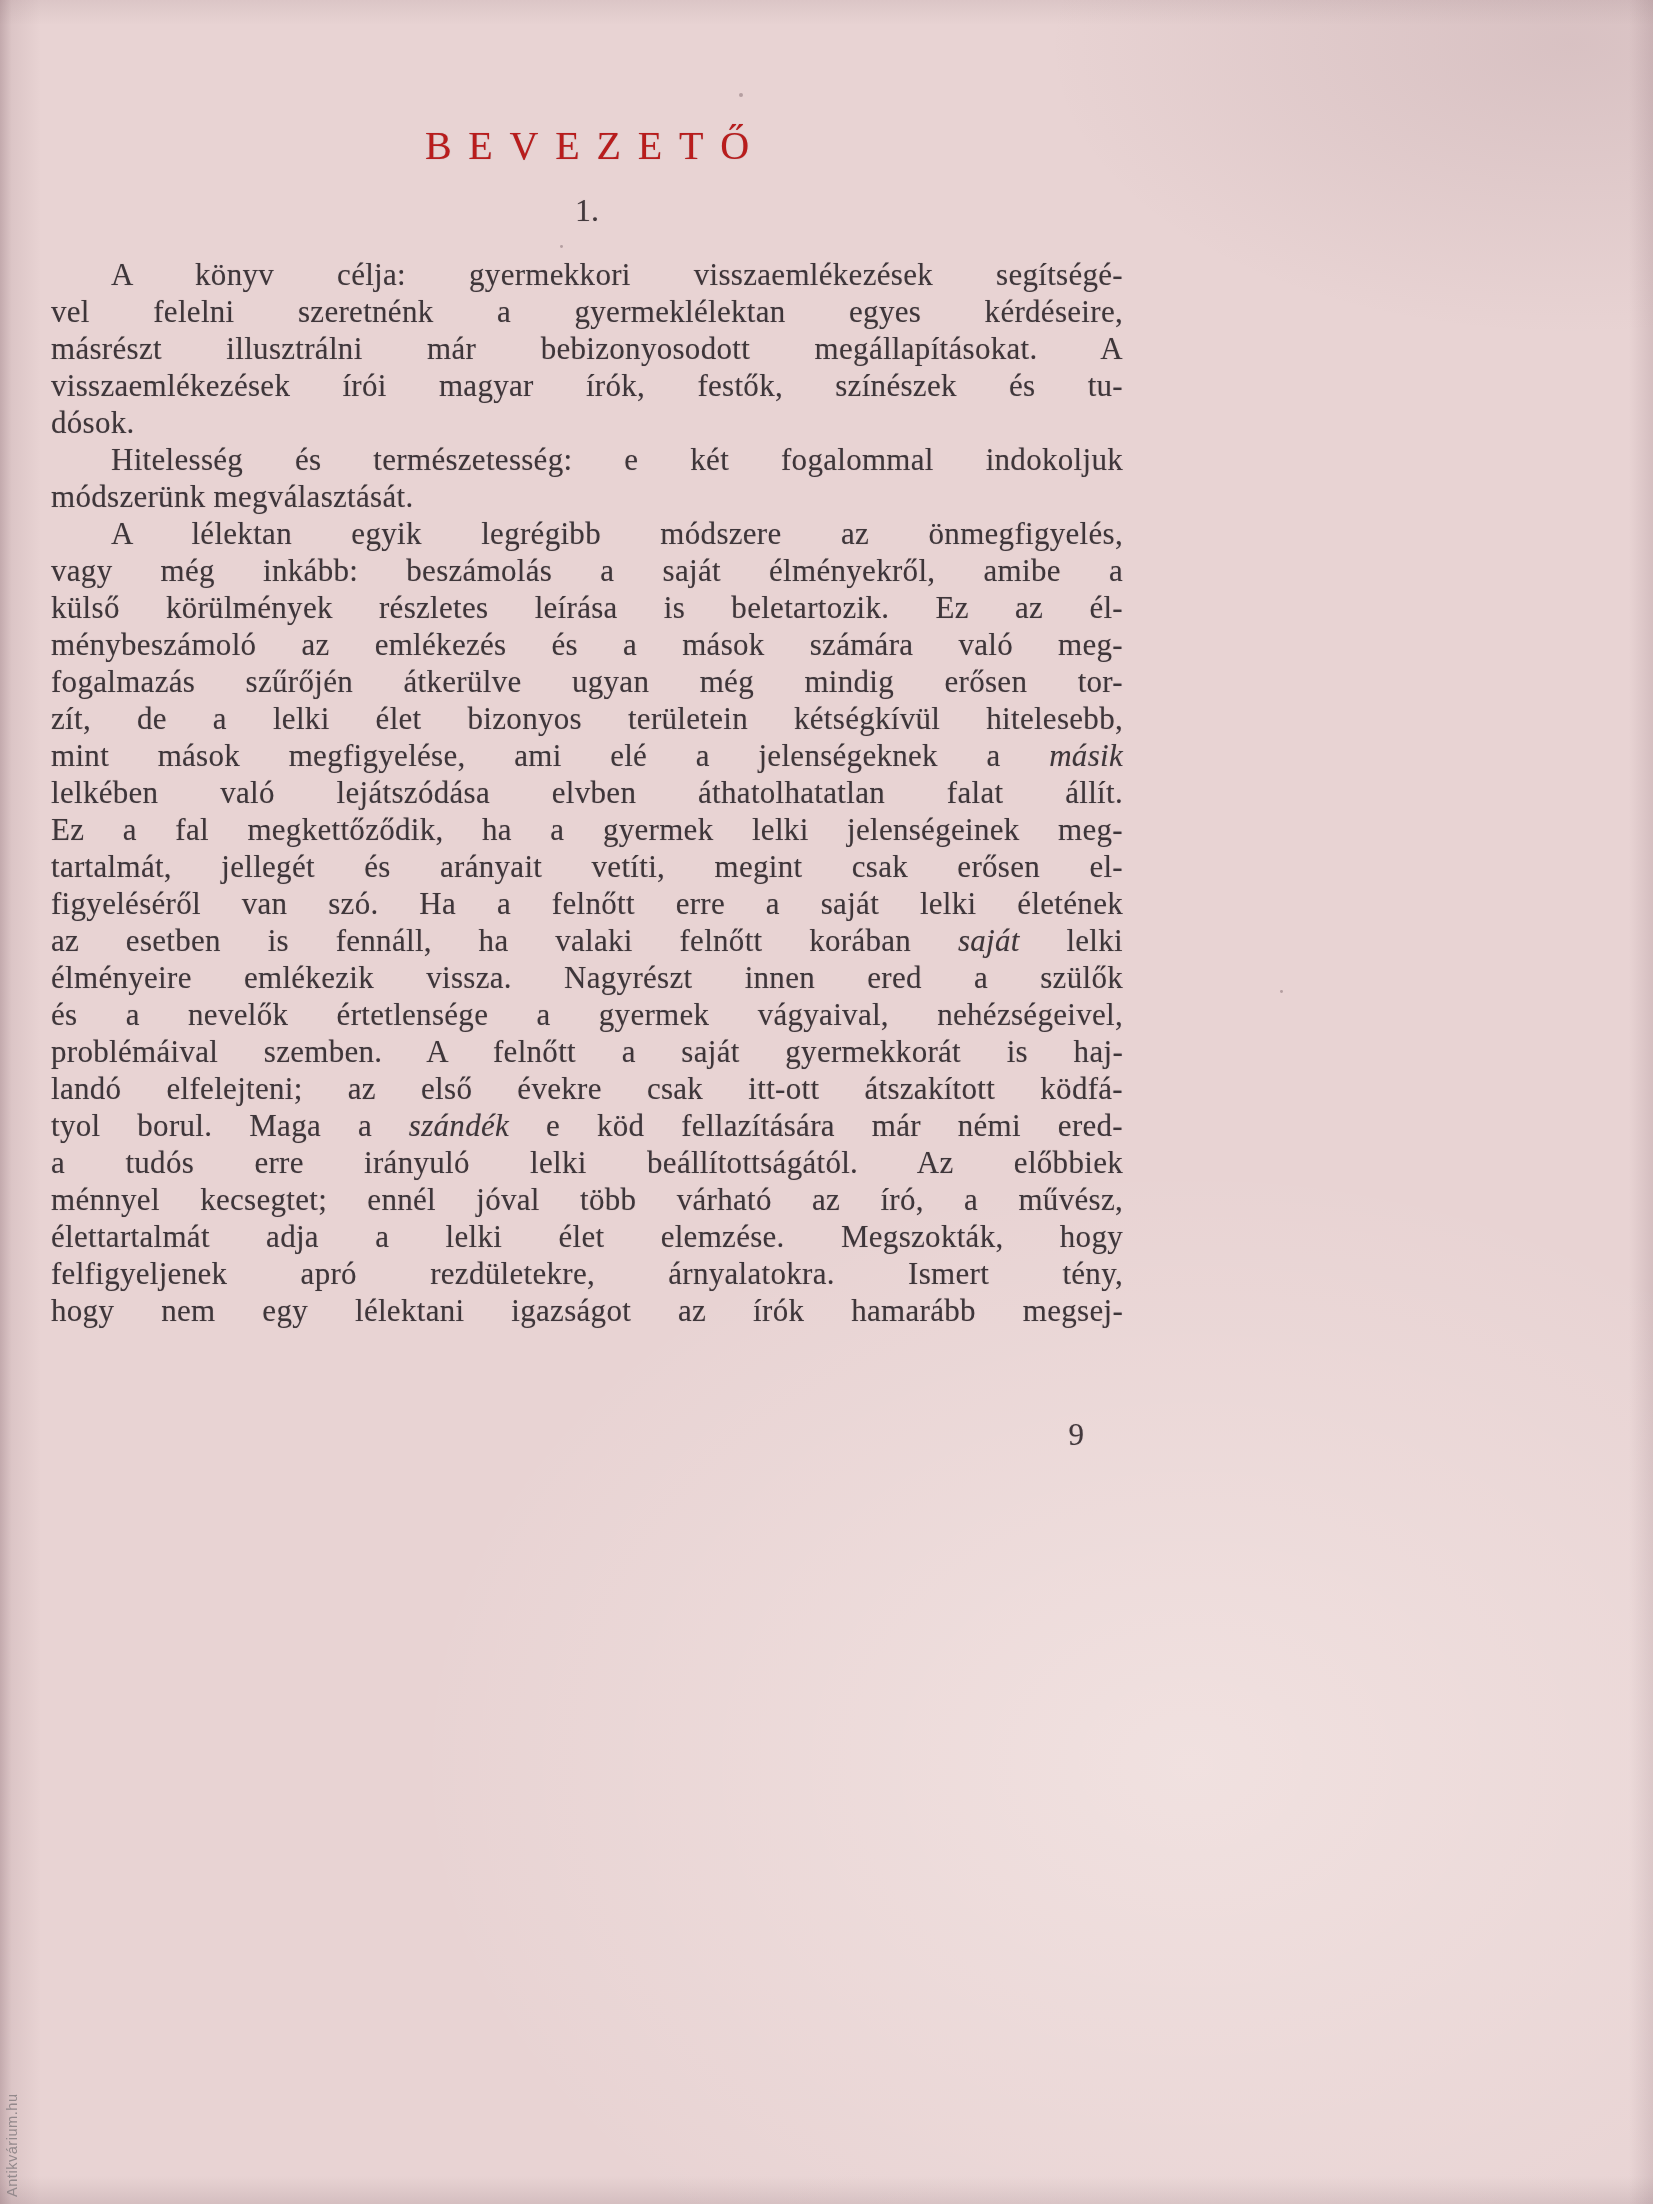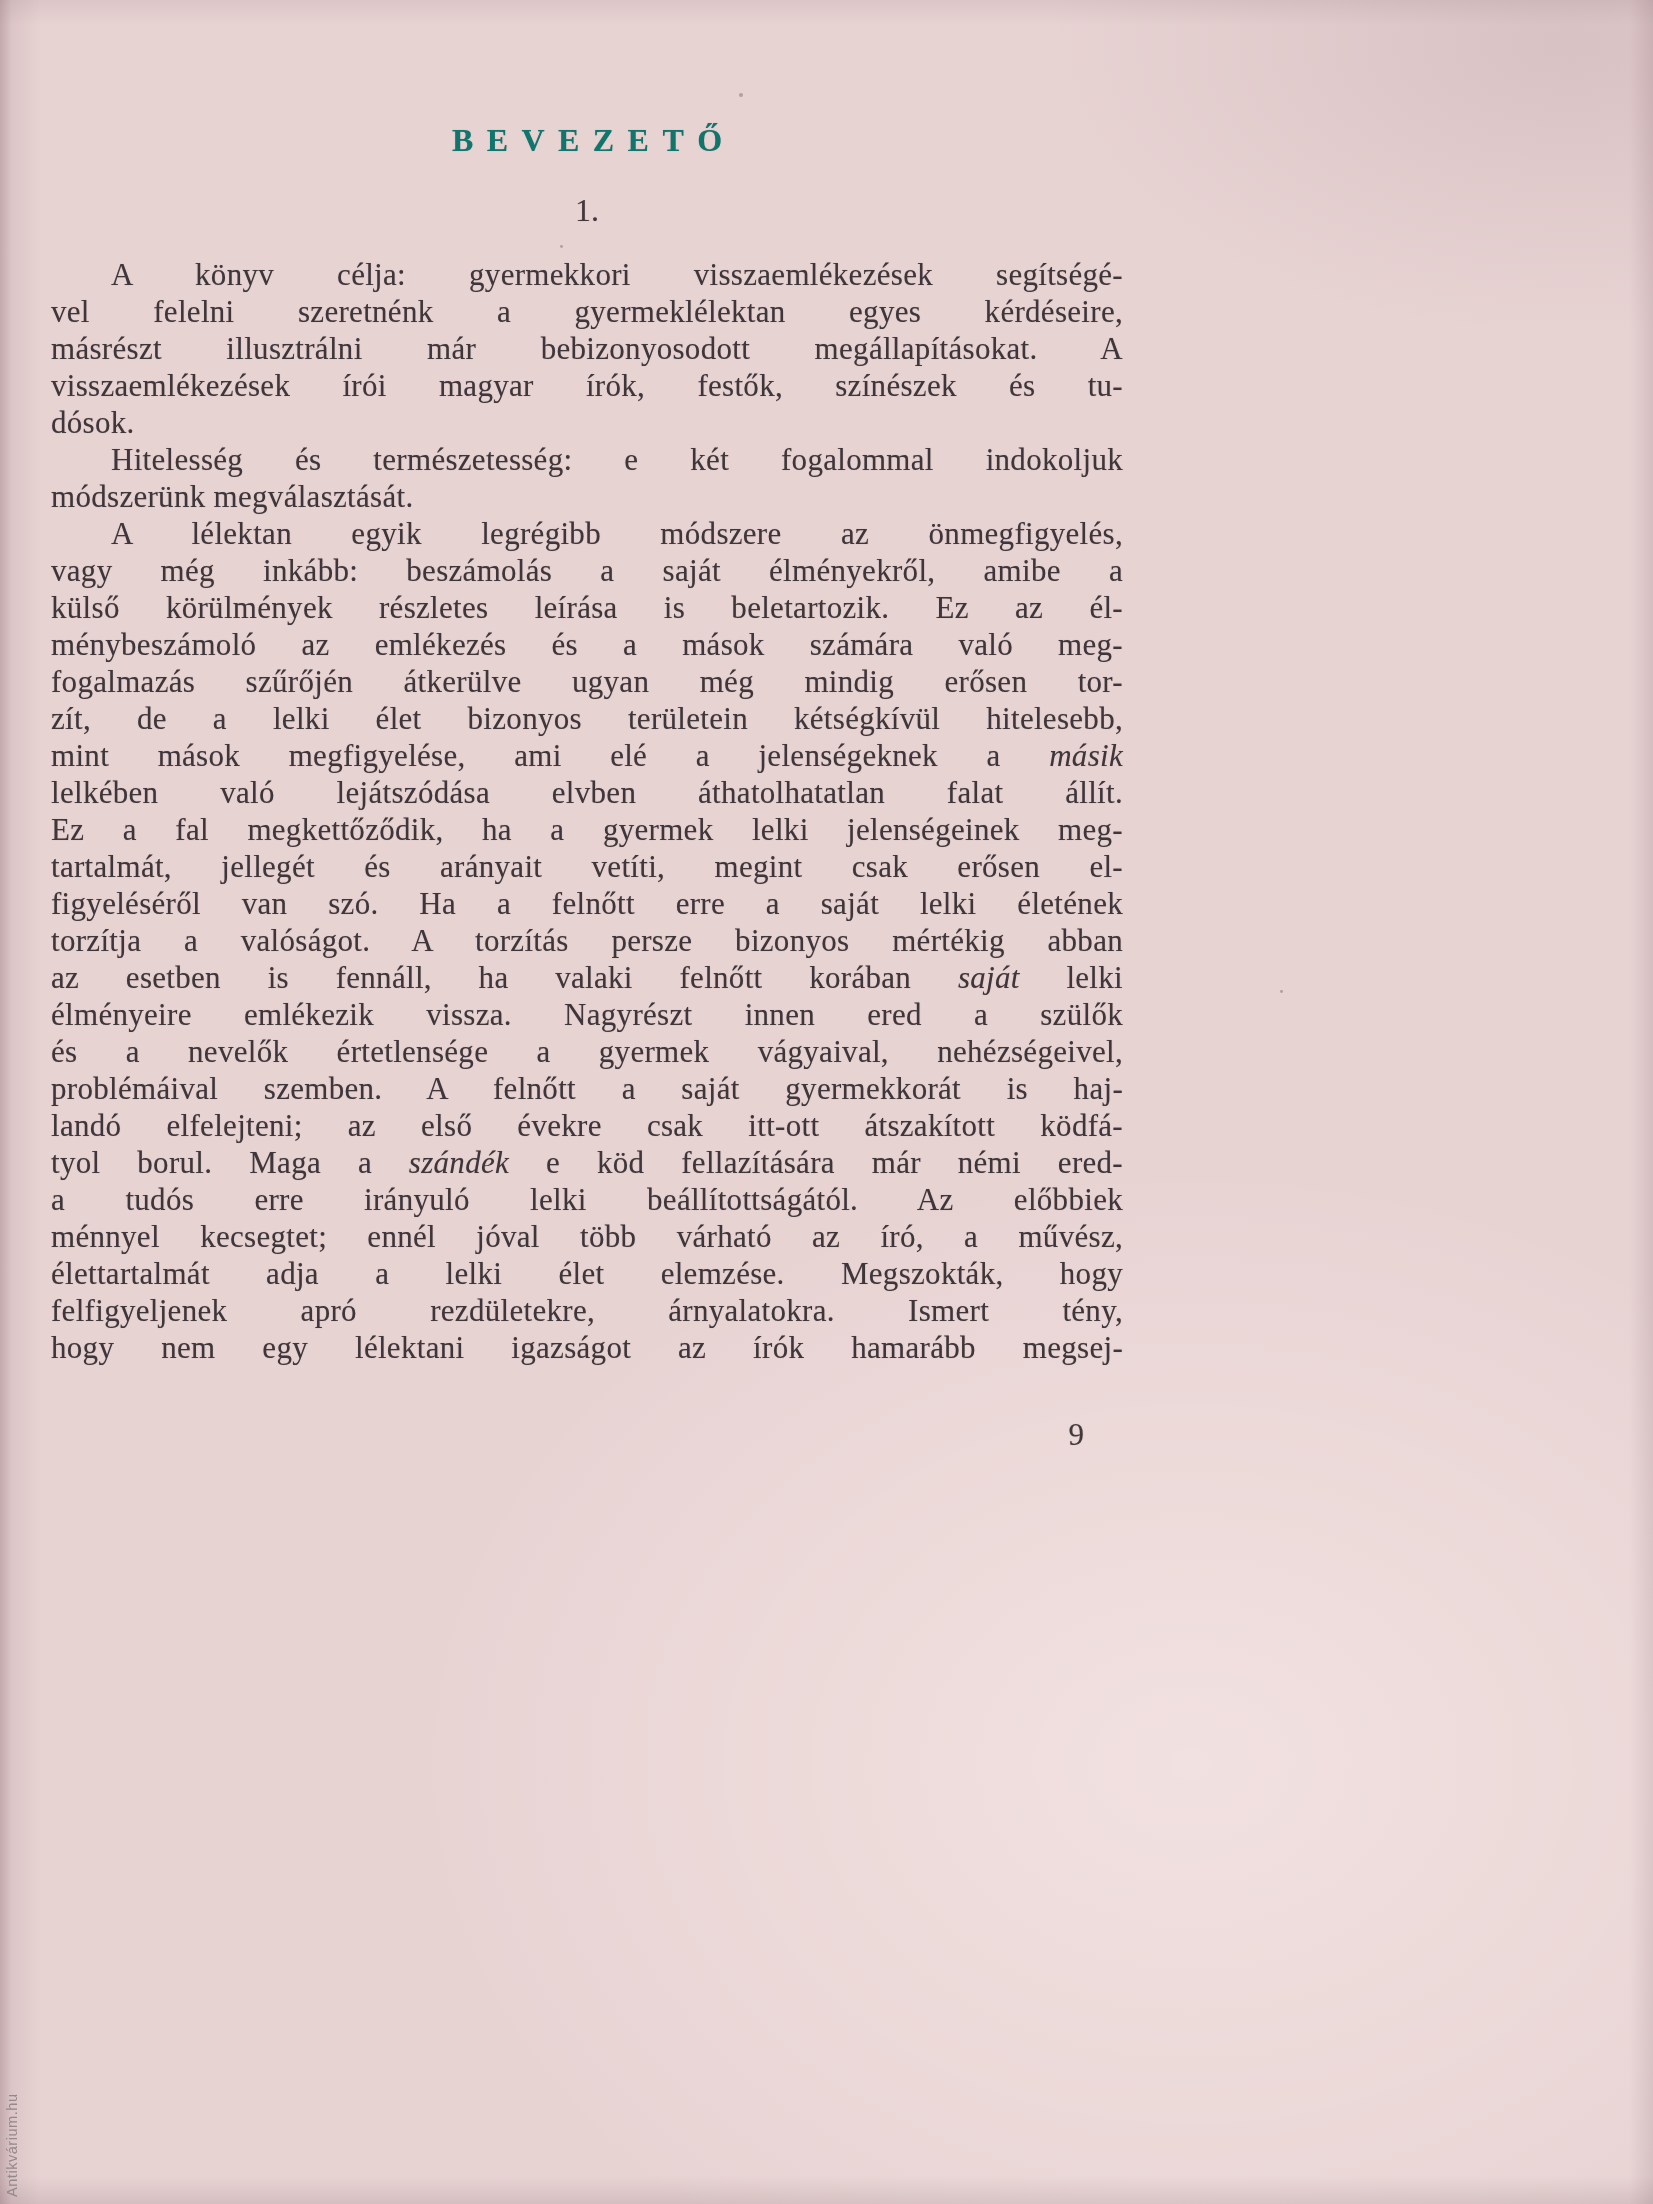--- a/index.html
+++ b/index.html
@@ -31,26 +31,25 @@
     position: absolute;
     border-radius: 50%;
     background: rgba(85,62,70,0.35);
   }
   .title {
     position: absolute;
     left: 51px;
     top: 122px;
     width: 1072px;
     text-align: center;
-    font-size: 32px;
+    font-size: 40px;
     letter-spacing: 0.42em;
     text-indent: 0.42em; 
-    color: #0f766e;
+    color: #b91c1c;
     text-shadow: 0 0 1px rgba(62,50,56,0.35);
-    font-weight: bold;
   }
   .section-number {
     position: absolute;
     left: 51px;
     top: 192px;
     width: 1072px;
     text-align: center;
     font-size: 32px;
     color: #43393d;
     text-shadow: 0 0 1px rgba(62,50,56,0.35);
@@ -134,21 +133,20 @@
       <div class="line"><span>vagy még inkább: beszámolás a saját élményekről, amibe a</span></div>
       <div class="line"><span>külső körülmények részletes leírása is beletartozik. Ez az él-</span></div>
       <div class="line"><span>ménybeszámoló az emlékezés és a mások számára való meg-</span></div>
       <div class="line"><span>fogalmazás szűrőjén átkerülve ugyan még mindig erősen tor-</span></div>
       <div class="line"><span>zít, de a lelki élet bizonyos területein kétségkívül hitelesebb,</span></div>
       <div class="line"><span>mint mások megfigyelése, ami elé a jelenségeknek a </span><span class="italic">másik</span></div>
       <div class="line"><span>lelkében való lejátszódása elvben áthatolhatatlan falat állít.</span></div>
       <div class="line"><span>Ez a fal megkettőződik, ha a gyermek lelki jelenségeinek meg-</span></div>
       <div class="line"><span>tartalmát, jellegét és arányait vetíti, megint csak erősen el-</span></div>
       <div class="line"><span>figyeléséről van szó. Ha a felnőtt erre a saját lelki életének</span></div>
-      <div class="line"><span>torzítja a valóságot. A torzítás persze bizonyos mértékig abban</span></div>
       <div class="line"><span>az esetben is fennáll, ha valaki felnőtt korában </span><span class="italic">saját</span><span> lelki</span></div>
       <div class="line"><span>élményeire emlékezik vissza. Nagyrészt innen ered a szülők</span></div>
       <div class="line"><span>és a nevelők értetlensége a gyermek vágyaival, nehézségeivel,</span></div>
       <div class="line"><span>problémáival szemben. A felnőtt a saját gyermekkorát is haj-</span></div>
       <div class="line"><span>landó elfelejteni; az első évekre csak itt-ott átszakított ködfá-</span></div>
       <div class="line"><span>tyol borul. Maga a </span><span class="italic">szándék</span><span> e köd fellazítására már némi ered-</span></div>
       <div class="line"><span>a tudós erre irányuló lelki beállítottságától. Az előbbiek</span></div>
       <div class="line"><span>ménnyel kecsegtet; ennél jóval több várható az író, a művész,</span></div>
       <div class="line"><span>élettartalmát adja a lelki élet elemzése. Megszokták, hogy</span></div>
       <div class="line"><span>felfigyeljenek apró rezdületekre, árnyalatokra. Ismert tény,</span></div>

